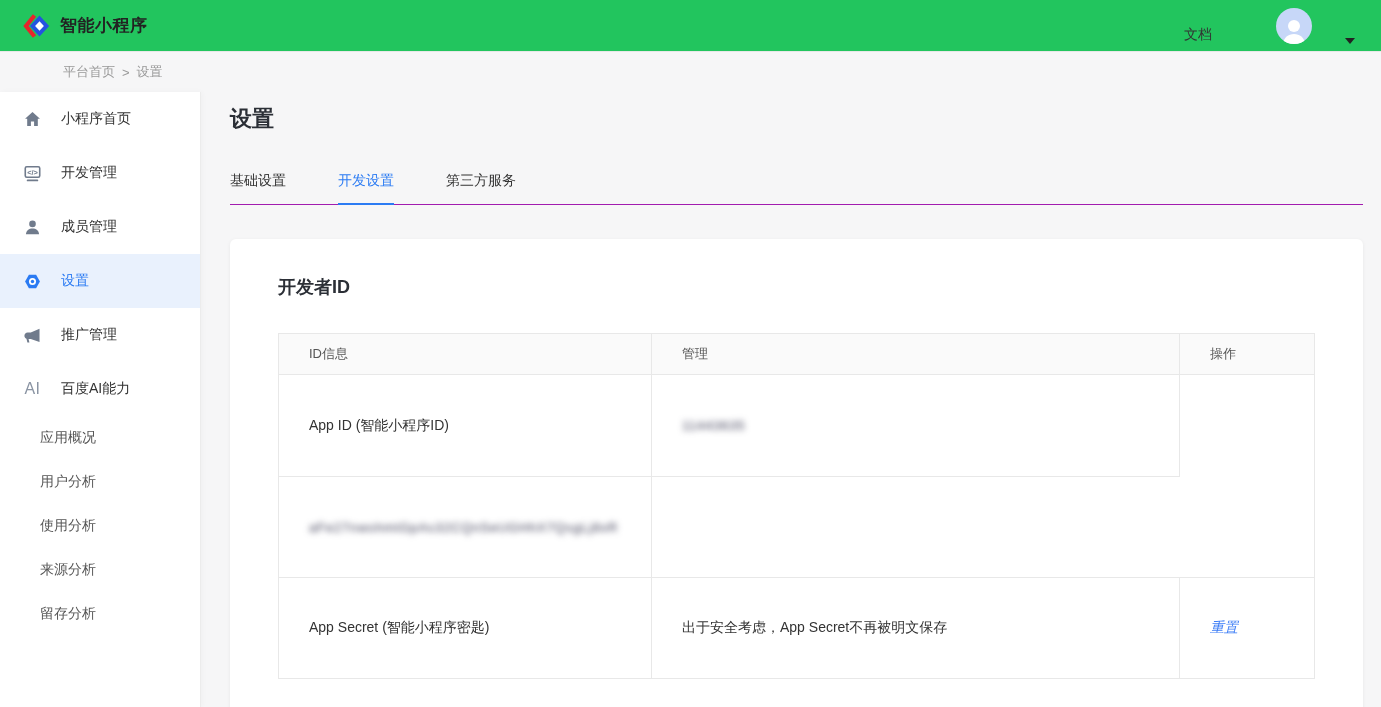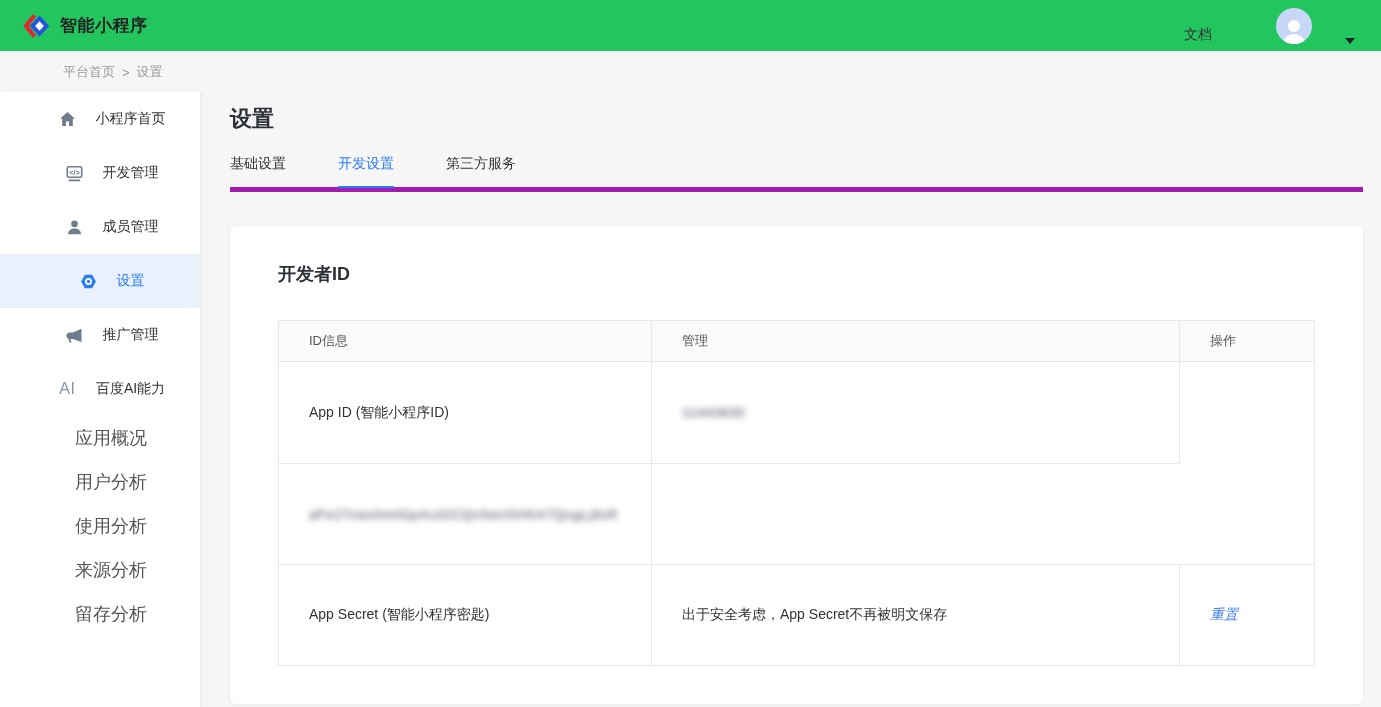--- a/index.html
+++ b/index.html
@@ -40,40 +40,40 @@
   .crumb-link { cursor:pointer;margin-left:45px; }
 
   
   .layout { flex:1; display:flex; min-height:0; }
   .sidebar {
     width:200px; background:#fff; flex:0 0 auto;
     box-shadow:1px 0 0 #ececec, 2px 0 6px rgba(0,0,0,.03);
   }
   .side-item {
     height:54px; display:flex; align-items:center; cursor:pointer;
-    font-size:14px; color:#333;justify-content:center;
+    font-size:14px; color:#333;
   }
   .side-item .icon {
     width:17px; height:17px; margin:0 20px 0 24px; display:flex;
     align-items:center; justify-content:center; color:#707b8c; flex:0 0 auto;
   }
   .side-item .icon svg { width:17px; height:17px; fill:currentColor; }
   .side-item.active { background:#e9f1fd; color:#2b7bf3; }
   .side-item.active .icon { color:#2b7bf3; }
   .ai-glyph { font-size:16px; color:#8a94a3; font-weight:400; letter-spacing:.5px; }
   .side-subitem {
-    height:44px; display:flex; align-items:center; padding-left:75px;
-    font-size:18px; color:#555; cursor:pointer;
+    height:44px; display:flex; align-items:center; padding-left:40px;
+    font-size:14px; color:#555; cursor:pointer;
   }
 
   
   .main { flex:1; padding:11px 18px 0 30px; min-width:0; }
   .page-title { font-size:22px; font-weight:600; color:#2b2f36; line-height:32px; }
   .tabs {
-    display:flex; margin-top:20px; border-bottom:5px solid #a21caf;
+    display:flex; margin-top:37px; border-bottom:1px solid #a21caf;
   }
   .tab {
     font-size:14px; color:#333; padding-bottom:13px; margin-right:52px;
     cursor:pointer; border-bottom:2px solid transparent; margin-bottom:-1px;
   }
   .tab.active { color:#2b7bf3; border-bottom-color:#2b7bf3; }
 
   .card {
     margin-top:34px; width:1133px; height:478px; background:#fff;
     border-radius:6px; box-shadow:0 1px 4px rgba(0,0,0,.06);

